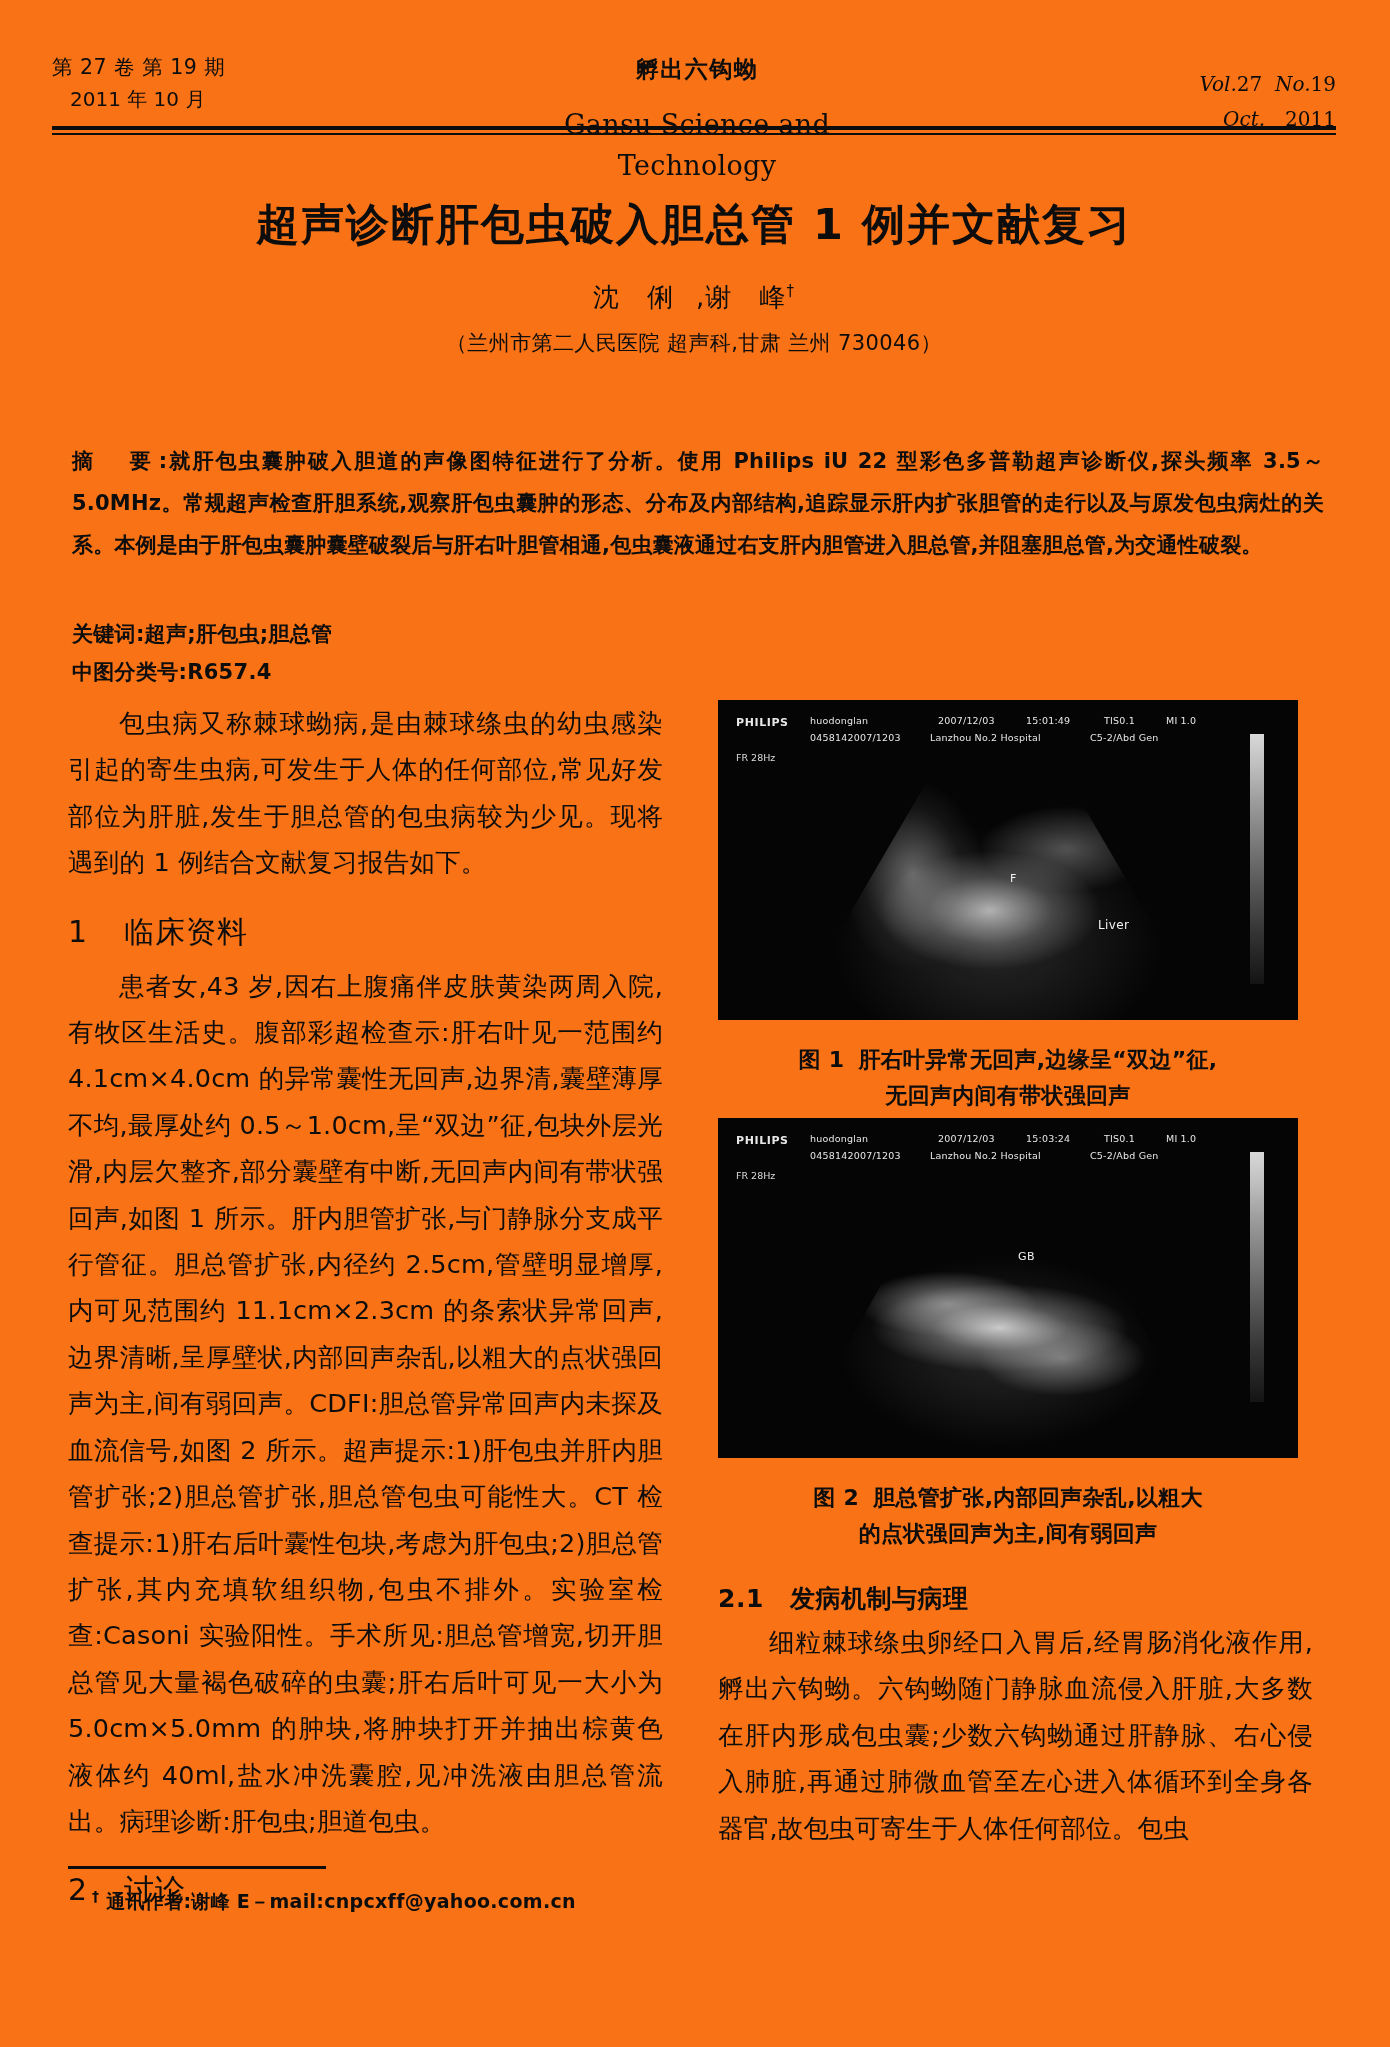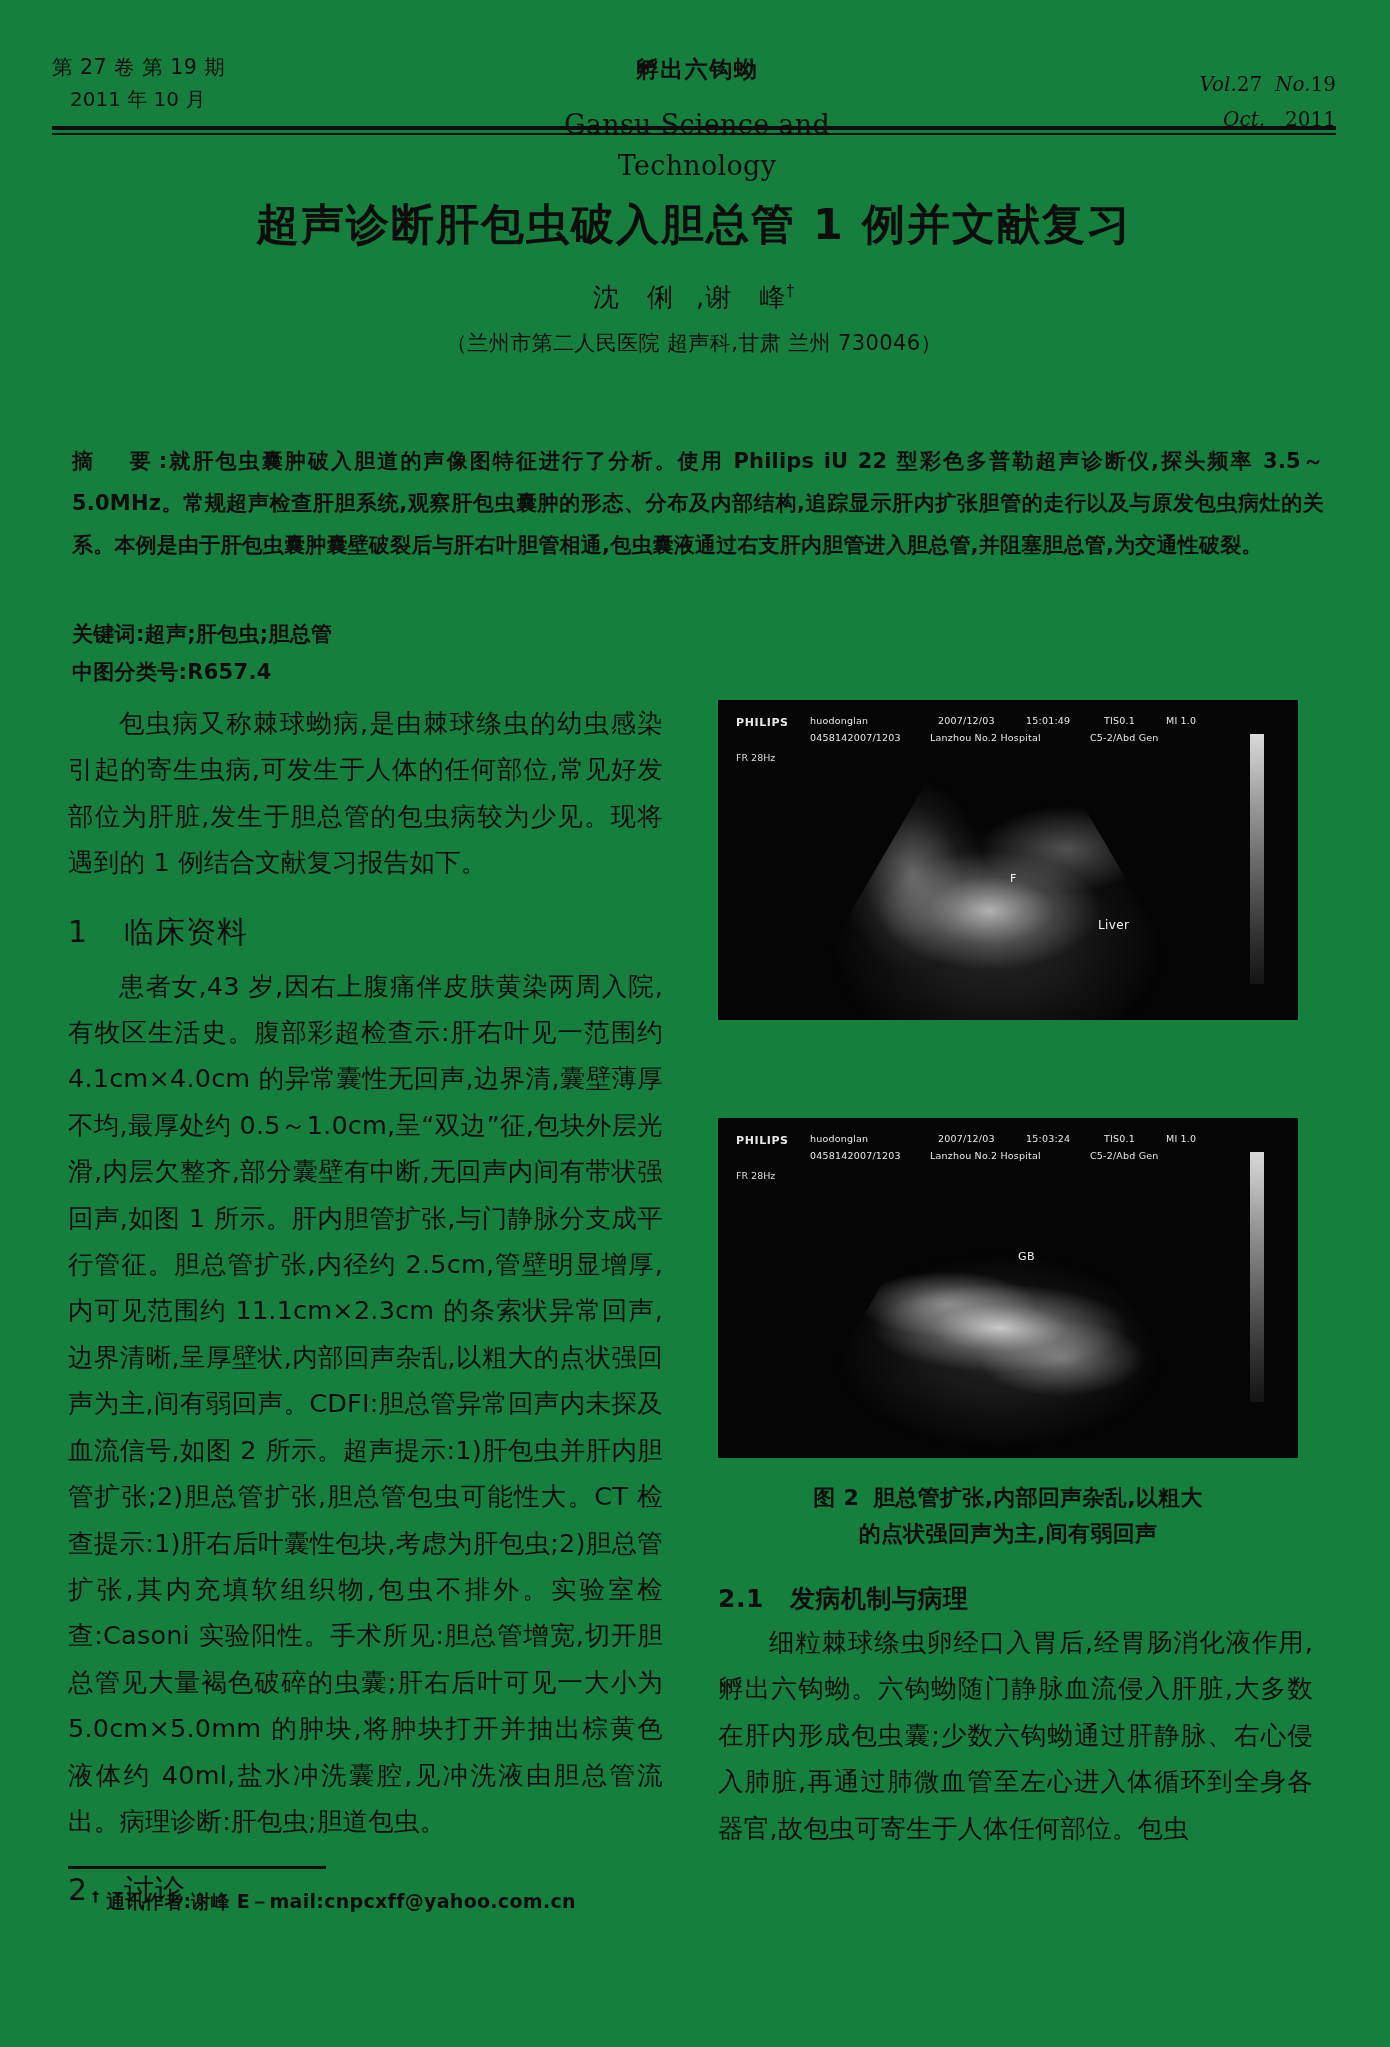--- a/index.html
+++ b/index.html
@@ -13,21 +13,21 @@
     position: relative;
     font-family: "DejaVu Sans", "Liberation Sans", sans-serif;
     color: #0d0d0d;
     overflow: hidden;
   }
   .page {
     position: absolute;
     left: 0; top: 0;
     width: 1390px;
     height: 2047px;
-    background: #15803d;
+    background: #f97316;
   }
 
   
   .masthead {
     position: absolute;
     left: 52px;
     top: 52px;
     width: 1284px;
     height: 72px;
   }
@@ -393,20 +393,24 @@
           <span class="us-spacer"></span>
           <span class="us-id">0458142007/1203</span>
           <span class="us-hosp">Lanzhou No.2 Hospital</span>
           <span class="us-probe">C5-2/Abd Gen</span>
         </div>
       </div>
       <div class="us-fr">FR 28Hz</div>
       <div class="us-anno anno-f">F</div>
       <div class="us-anno anno-liver">Liver</div>
     </div>
+    <div class="fig-cap">
+      <span class="num">图 1</span><span>肝右叶异常无回声,边缘呈“双边”征,</span><br>
+      <span>无回声内间有带状强回声</span>
+    </div>
   </div>
 
   <div class="fig fig2">
     <div class="us-img">
       <div class="us-fan2"></div>
       <div class="us-sidebar"></div>
       <div class="us-overlay">
         <div class="us-row">
           <span class="us-brand">PHILIPS</span>
           <span class="us-name">huodonglan</span>

